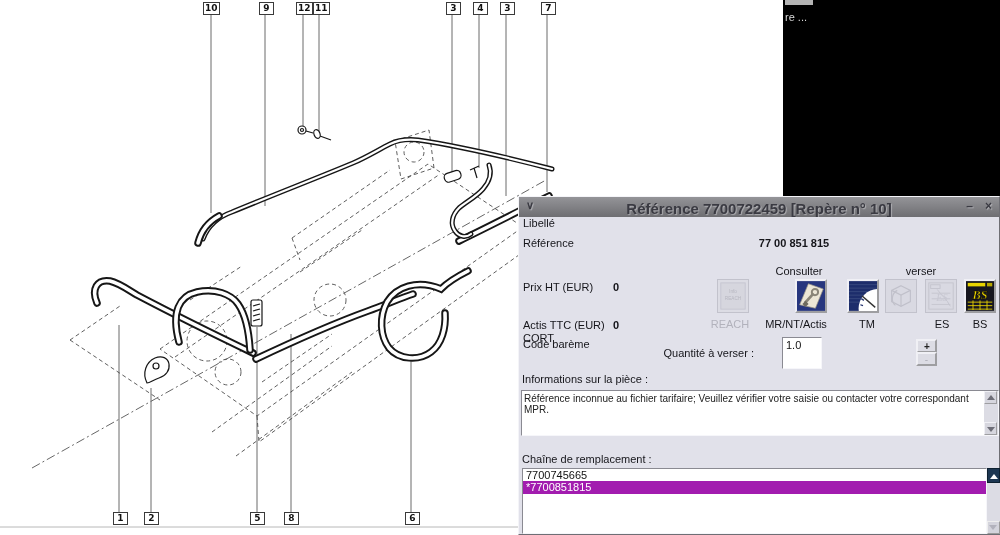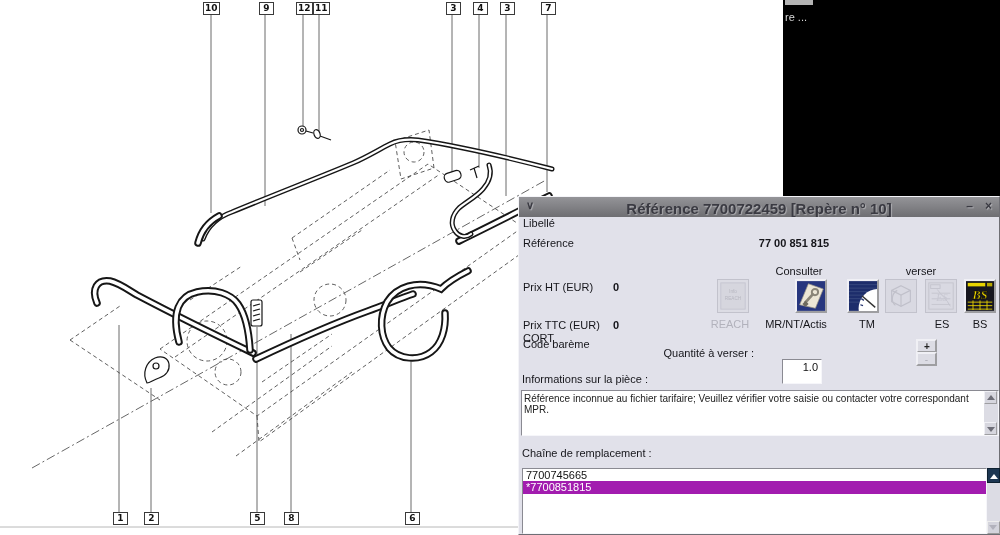--- a/index.html
+++ b/index.html
@@ -210,21 +210,21 @@
   <div class="lbl" style="left:4px;top:20px;">Libellé</div>
   <div class="lbl" style="left:4px;top:40px;">Référence</div>
   <div class="lbl bold" style="left:190px;top:40px;width:170px;text-align:center;">77 00 851 815</div>
 
   <div class="lbl" style="left:230px;top:68px;width:100px;text-align:center;">Consulter</div>
   <div class="lbl" style="left:352px;top:68px;width:100px;text-align:center;">verser</div>
 
   <div class="lbl" style="left:4px;top:84px;">Prix HT (EUR)</div>
   <div class="lbl bold" style="left:94px;top:84px;">0</div>
   <div class="lbl" style="left:4px;top:103px;margin-top:32px;">CORT</div>
-  <div class="lbl" style="left:4px;top:122px;">Prix TTC (EUR)</div>
+  <div class="lbl" style="left:4px;top:122px;">Actis TTC (EUR)</div>
   <div class="lbl bold" style="left:94px;top:122px;">0</div>
   <div class="lbl" style="left:4px;top:141px;">Code barème</div>
 
   <button class="icobtn flat" style="left:198px;top:82px;">
     <svg viewBox="0 0 32 34">
       <rect width="32" height="34" fill="#dcdce4"></rect>
       <rect x="3" y="3" width="26" height="28" fill="#d6d6de" stroke="#c6c6d0"></rect>
       <text x="16" y="14" font-size="5" fill="#b6b6c0" text-anchor="middle" font-family="Liberation Sans, sans-serif">Info</text>
       <text x="16" y="21" font-size="5" fill="#b6b6c0" text-anchor="middle" font-family="Liberation Sans, sans-serif">REACH</text>
     </svg>
@@ -297,38 +297,38 @@
     </svg>
   </button>
 
   <div class="iclabel dim" style="left:171px;top:121px;">REACH</div>
   <div class="iclabel" style="left:237px;top:121px;">MR/NT/Actis</div>
   <div class="iclabel" style="left:308px;top:121px;">TM</div>
   <div class="iclabel" style="left:383px;top:121px;">ES</div>
   <div class="iclabel" style="left:421px;top:121px;">BS</div>
 
   <div class="lbl" style="left:130px;top:150px;width:105px;text-align:right;">Quantité à verser :</div>
-  <div class="field" style="left:263px;top:162px;width:40px;height:25px;text-align:right;">1.0</div>
+  <div class="field" style="left:263px;top:140px;width:40px;height:32px;">1.0</div>
   <button class="spin" style="left:397px;top:142px;">+</button>
   <button class="spin dim2" style="left:397px;top:155px;">-</button>
 
   <div class="lbl" style="left:3px;top:176px;">Informations sur la pièce :</div>
   <div class="sunken" style="left:2px;top:193px;width:478px;height:46px;">
     <div class="infotext">Référence inconnue au fichier tarifaire; Veuillez vérifier votre saisie ou contacter votre correspondant MPR.</div>
     <div class="sb" style="right:0;top:0;width:14px;height:44px;">
       <div class="sbbtn" style="top:0;">
           <span class="tri-up"></span>
         </div>
       <div class="sbbtn" style="bottom:0;">
           <span class="tri-dn"></span>
         </div>
     </div>
   </div>
 
-  <div class="lbl" style="left:3px;top:250px;">Chaîne de remplacement :</div>
+  <div class="lbl" style="left:3px;top:256px;">Chaîne de remplacement :</div>
   <div class="sunken" style="left:3px;top:271px;width:465px;height:66px;">
     <div class="listrow">7700745665</div>
     <div class="listrow sel">*7700851815</div>
   </div>
   <div class="sb" style="left:468px;top:271px;width:13px;height:66px;">
     <div class="lsb-up" style="top:0;">
         <span class="t"></span>
       </div>
     <div class="lsb-dn" style="top:53px;">
         <span class="t"></span>

